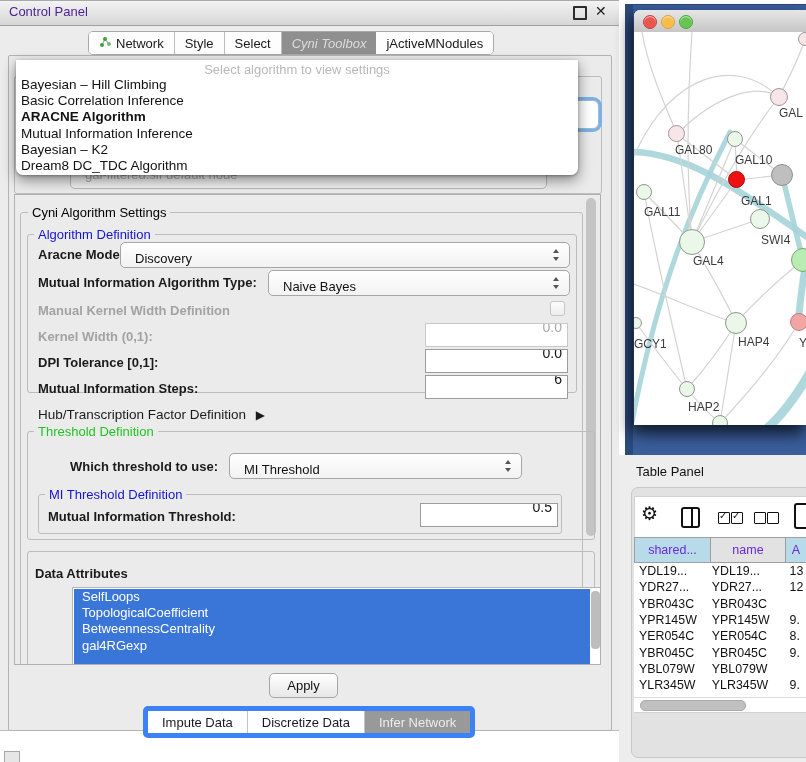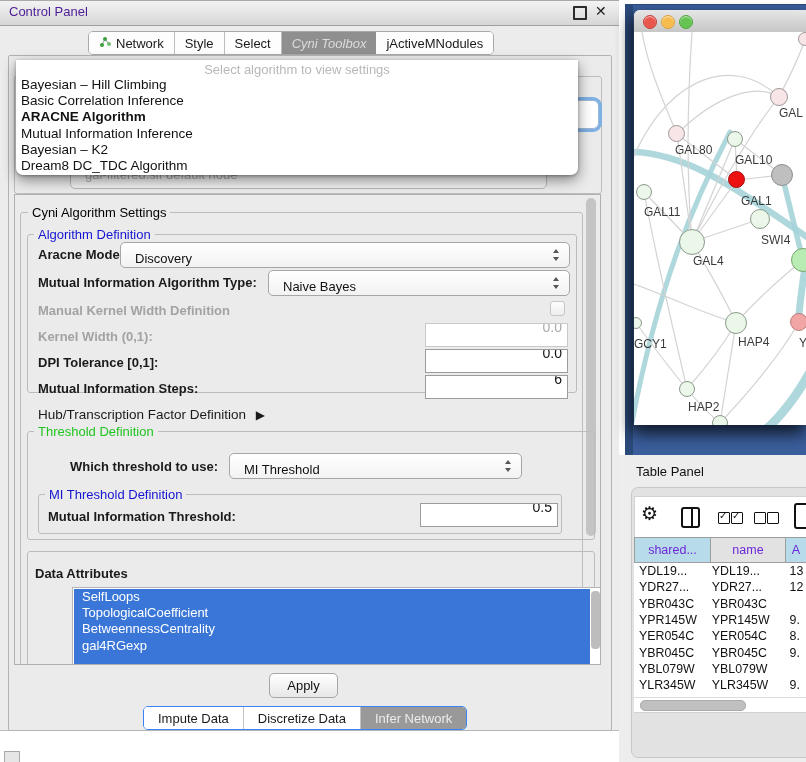--- a/index.html
+++ b/index.html
@@ -69,21 +69,21 @@
   .plainlab{position:absolute;font-size:13.5px;color:#1a1a1a;white-space:nowrap;}
   .tri{font-size:12px;color:#1a1a1a;}
   .attr-list{position:absolute;background:#fff;border:1px solid #b5b5b5;}
   .attr-sel{position:absolute;left:1px;top:1px;right:12px;bottom:1px;background:#3a76d8;}
   .attr-item{font-size:13px;color:#fff;line-height:16.2px;padding-left:8px;white-space:nowrap;}
   .list-thumb{position:absolute;right:2px;top:3px;width:9px;height:58px;background:#bdbdbd;border-radius:4px;}
 
   .apply-btn{left:269px;top:673px;width:67px;height:23px;background:linear-gradient(#ffffff,#e7e7e7);
     border:1px solid #a6a6a6;border-radius:5px;font-size:13px;color:#111;
     display:flex;align-items:center;justify-content:center;}
-  .btabs{left:143px;top:706px;height:22px;display:flex;border:1px solid #3b82f6;border-radius:5px;
+  .btabs{left:143px;top:706px;height:22px;display:flex;border:5px solid #3b82f6;border-radius:5px;
     overflow:hidden;background:#fff;}
   .btab{display:flex;align-items:center;justify-content:center;font-size:13px;color:#1a1a1a;
     padding:0 14px;border-right:1px solid #c4c4c4;background:#fff;}
   .btab:last-child{border-right:none;}
   .btab.sel{background:#999;color:#ececec;}
 
   
   .desktop{left:625px;top:4px;width:181px;height:451px;background:#3b5f9d;border-top:1px solid #2b4a7b;}
   .desktop-edge{left:625px;top:4px;width:8px;height:451px;background:#2c4b7d;}
   .netwin{left:634px;top:10px;width:172px;height:415px;border-radius:6px 0 0 0;

